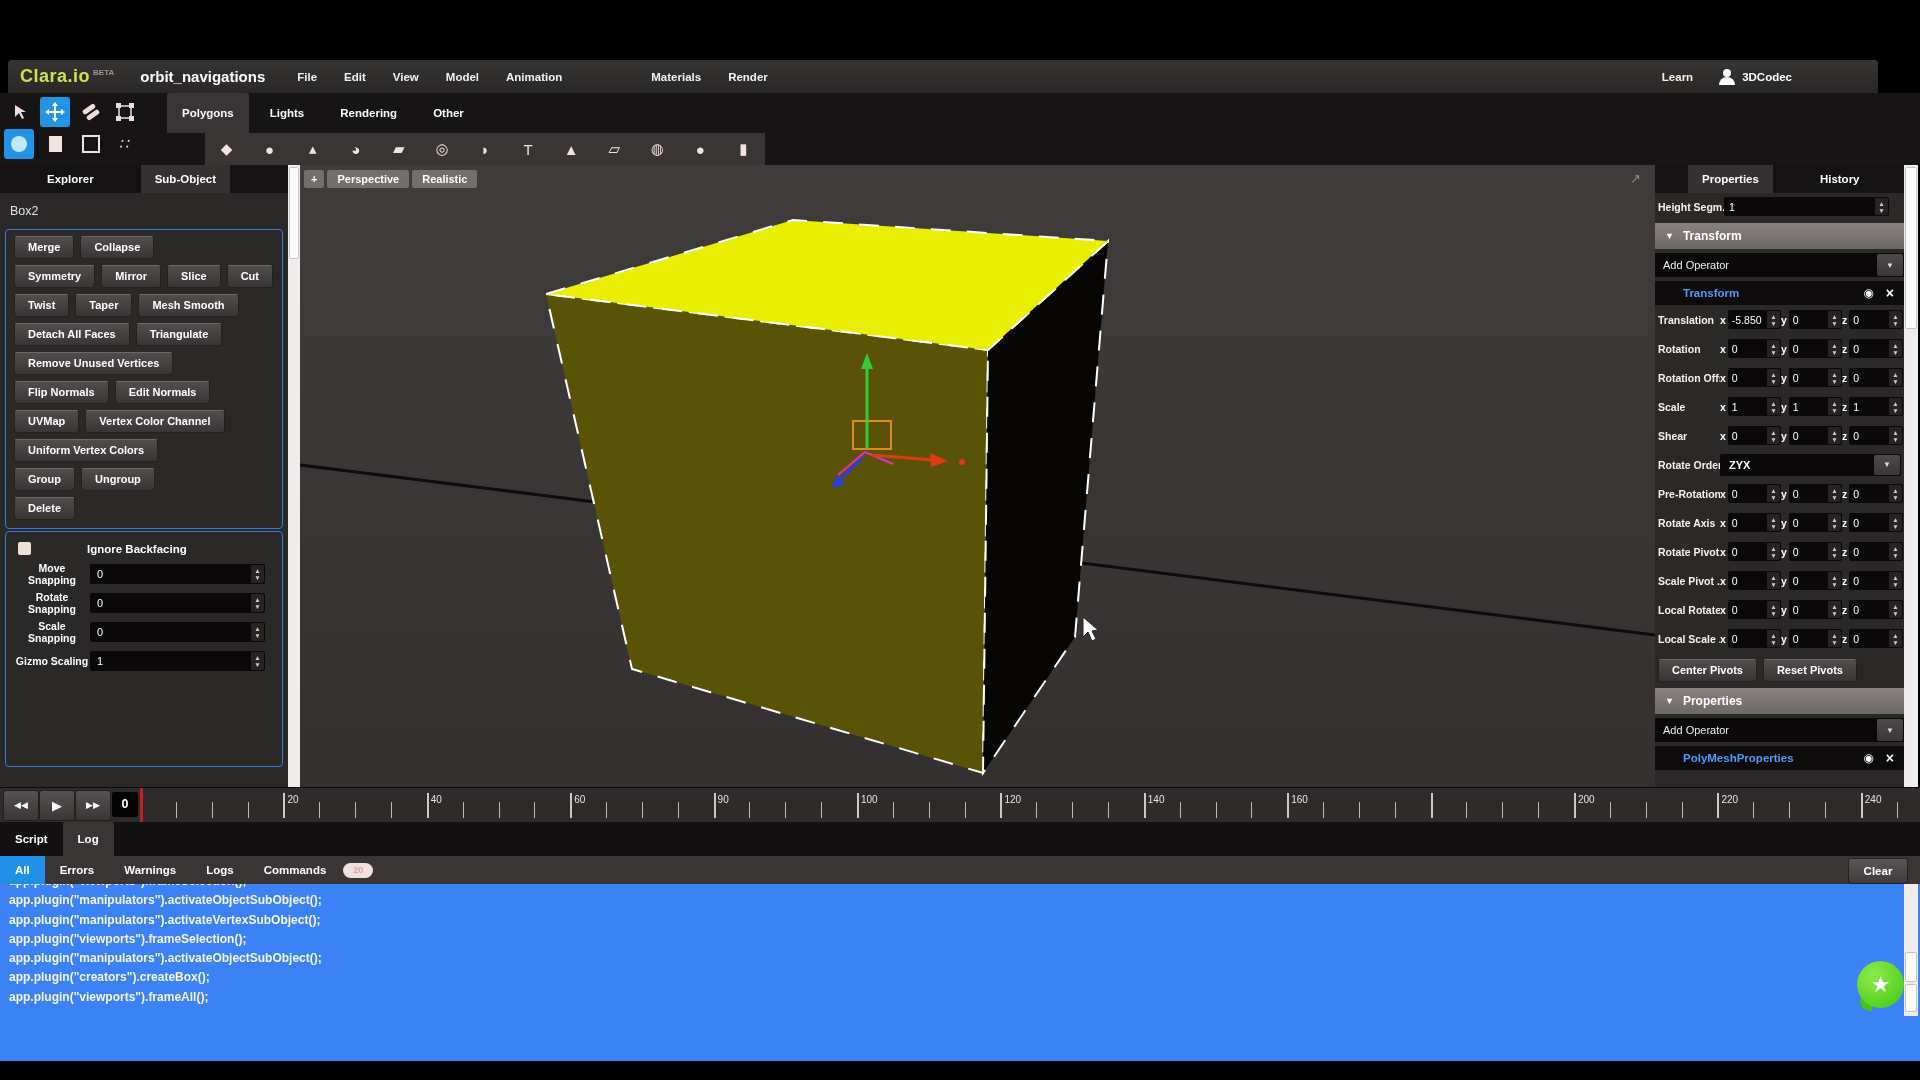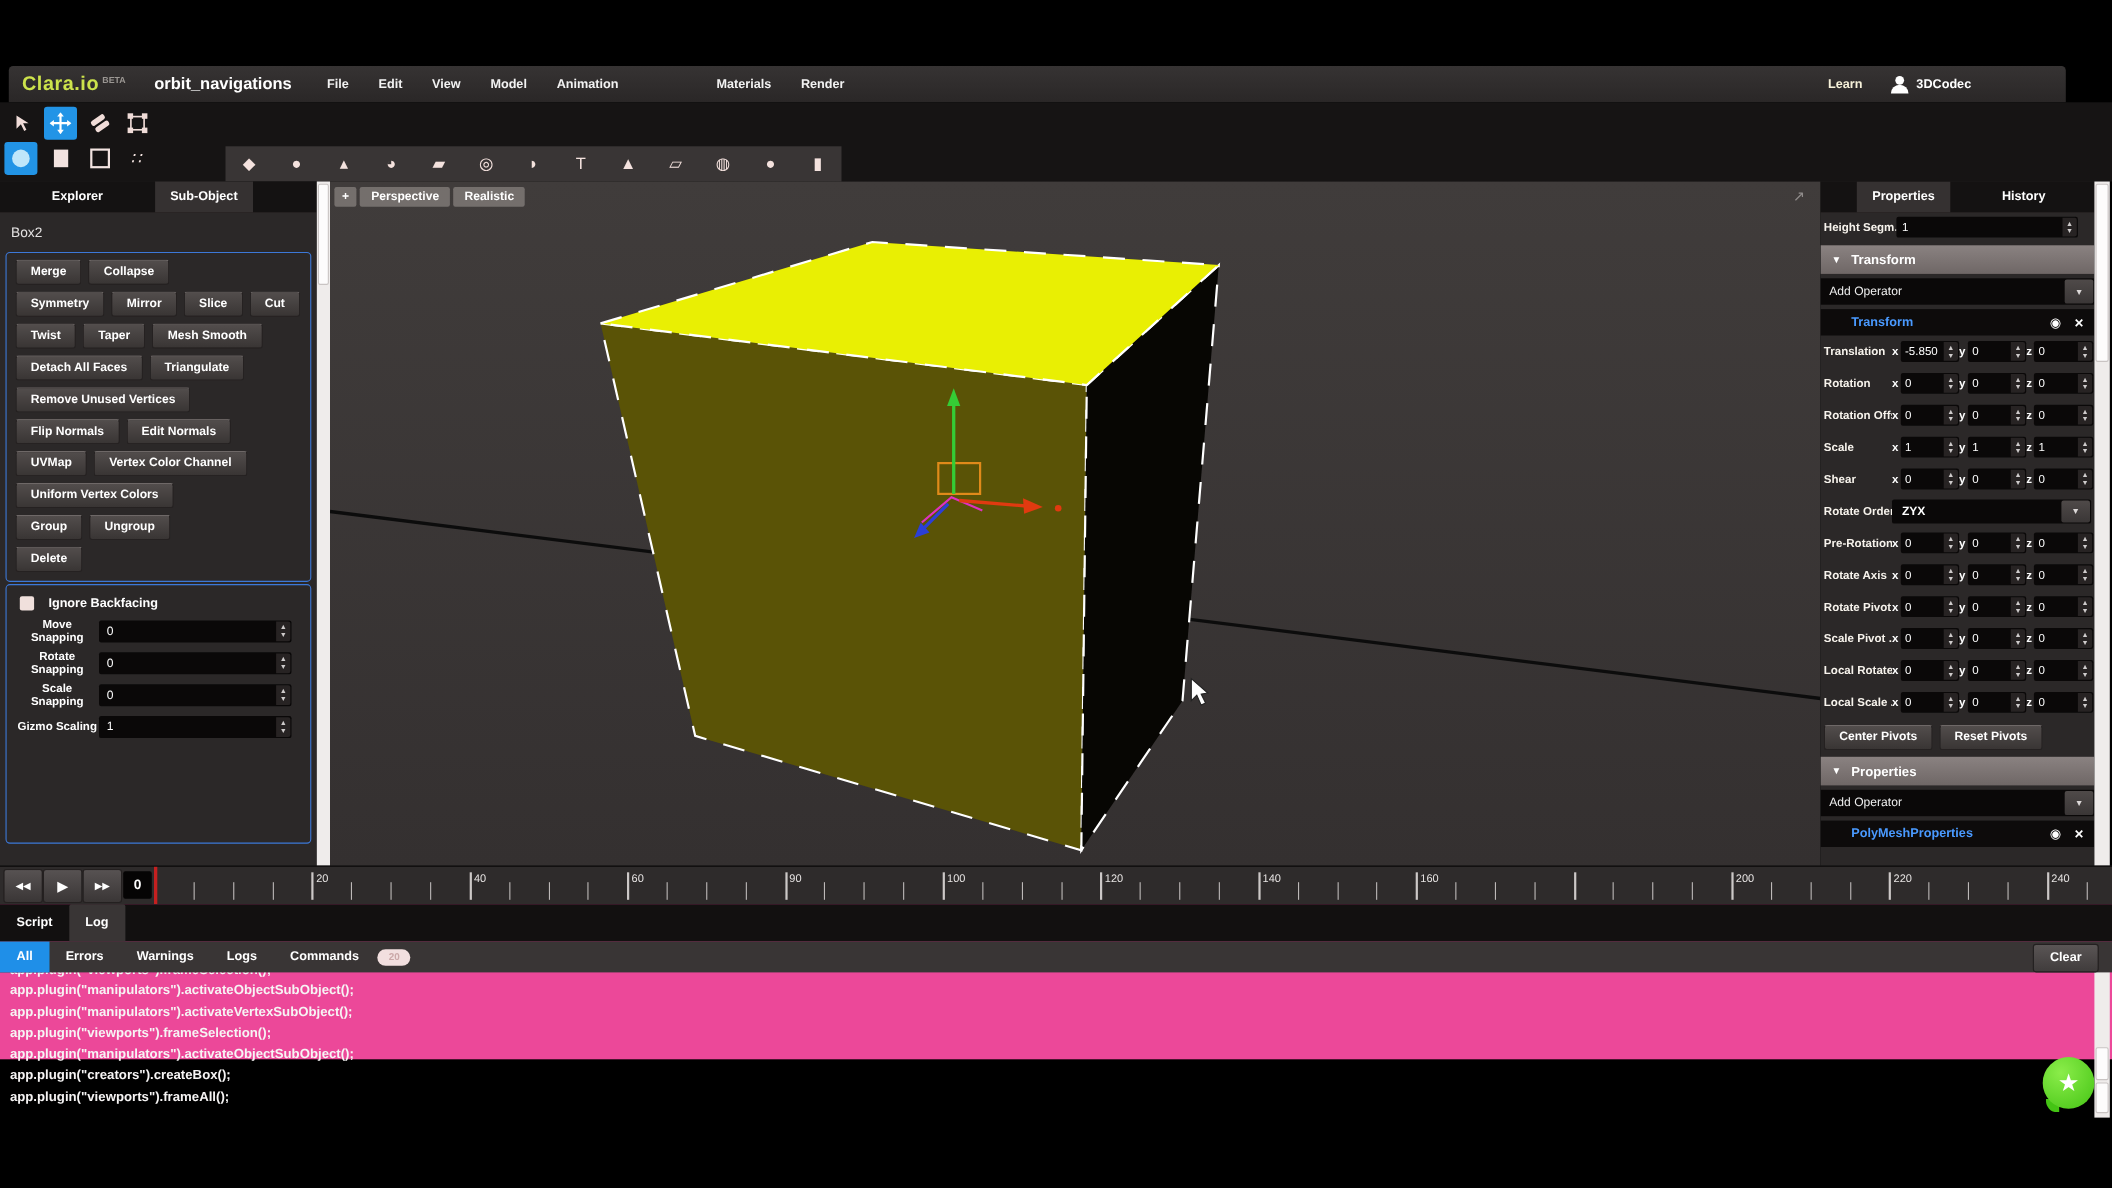--- a/index.html
+++ b/index.html
@@ -48,21 +48,21 @@
   #obj-name{margin:11px 0 0 10px;font-size:12.5px;color:#e4e2e2;}
   .group{position:absolute;left:5px;width:276px;border:1px solid #3c78d8;border-radius:4px;}
   #group1{top:64px;height:298px;}
   #group2{top:366px;height:234px;}
   .btn-row{margin:6px 0 0 8px;white-space:nowrap;}
   .panel-btn{display:inline-block;margin-right:6px;padding:4px 13px 5px;
              background:linear-gradient(#524d4c,#393534);border:1px solid #252121;border-top-color:#6e6867;
              border-radius:3px;color:#fff;font-weight:bold;font-size:11px;cursor:default;}
   .chk-row{margin:10px 0 2px 12px;display:flex;align-items:center;}
   .chk-box{width:13px;height:13px;background:#f0e0dc;border-radius:2px;margin-right:13px;}
-  .chk-label{font-size:11.5px;font-weight:bold;color:#fff;}
+  .chk-label{font-size:11.5px;font-weight:bold;color:#fff;margin-left:43px;}
   .field-row{margin:8px 0 0 8px;display:flex;align-items:center;height:21px;}
   .field-label{width:76px;font-size:10.5px;font-weight:bold;color:#fff;text-align:center;}
   .field-input{width:168px;height:20px;background:#0a0808;border-radius:2px;color:#fff;font-size:11px;
                display:flex;align-items:center;padding-left:7px;position:relative;}
   .spin{position:absolute;right:1px;top:1px;bottom:1px;width:13px;background:#272323;border-radius:0 2px 2px 0;
         display:flex;flex-direction:column;align-items:center;justify-content:center;}
   .spin i{font-style:normal;font-size:6.5px;line-height:7px;color:#cfcccc;}
   .scrolltrack{position:absolute;background:#efeceb;}
   #left-scroll{left:288px;top:165px;width:12px;height:622px;}
   .thumb{position:absolute;left:1px;right:1px;background:#fdfcfc;border:1px solid #c9c4c3;border-radius:2px;}
@@ -115,21 +115,21 @@
           border:1px solid #242020;border-radius:3px;color:#fff;text-align:center;line-height:29px;font-size:11px;}
   #frame-box{position:absolute;left:112px;top:4px;width:26px;height:25px;background:#050404;border-radius:2px;
              color:#fff;font-weight:bold;font-size:12.5px;text-align:center;line-height:25px;}
   #playhead{position:absolute;left:140px;top:0;width:3px;height:35px;}
   .tick{position:absolute;width:1px;background:#bdb9b8;}
   .tick.major{top:5px;height:25px;width:2px;background:#ccc8c7;}
   .tick.minor{top:14px;height:16px;}
   .tick-label{position:absolute;top:6px;font-size:10px;color:#e6e3e2;}
 
   
-  #console{position:absolute;left:0;top:822px;width:1920px;height:141px;background:#ec4899;}
+  #console{position:absolute;left:0;top:822px;width:1920px;height:239px;background:#3b82f6;}
   #console-tabs{position:absolute;left:0;top:0;width:100%;height:34px;background:#121010;}
   .ctab{display:inline-block;padding:0 15px;line-height:34px;font-size:11.5px;font-weight:bold;color:#fff;}
   .ctab.active{background:#393535;border-radius:2px 2px 0 0;}
   #filter-row{position:absolute;left:0;top:34px;width:100%;height:28px;background:#393535;z-index:3;
               display:flex;align-items:center;}
   .ftab{font-size:11.5px;font-weight:bold;color:#fff;padding:0 15px;line-height:28px;}
   .ftab.active{background:#1f8fe8;}
   #commands-badge{width:30px;height:15px;background:#f2dfdf;border-radius:8px;color:#cba8a8;font-size:9px;
                   font-weight:bold;display:flex;align-items:center;justify-content:center;margin-left:2px;}
   #clear-btn{position:absolute;right:12px;top:36px;width:58px;height:24px;z-index:4;
@@ -220,20 +220,26 @@
       <span class="tool" style="left:40px;top:36px;">
           <i class="sq-fill"></i>
         </span>
       <span class="tool" style="left:76px;top:36px;">
           <i class="sq-line"></i>
         </span>
       <span class="tool" style="left:110px;top:36px;">
           <i class="dots">∷</i>
         </span>
     </div>
+    <div id="ribbon-tabs">
+        <span class="rtab active">Polygons</span>
+        <span class="rtab">Lights</span>
+        <span class="rtab">Rendering</span>
+        <span class="rtab">Other</span>
+      </div>
     <div id="prim-strip">
         <span class="prim">◆</span>
         <span class="prim">●</span>
         <span class="prim">▴</span>
         <span class="prim">◕</span>
         <span class="prim">▰</span>
         <span class="prim">◎</span>
         <span class="prim">◗</span>
         <span class="prim">T</span>
         <span class="prim">▲</span>

